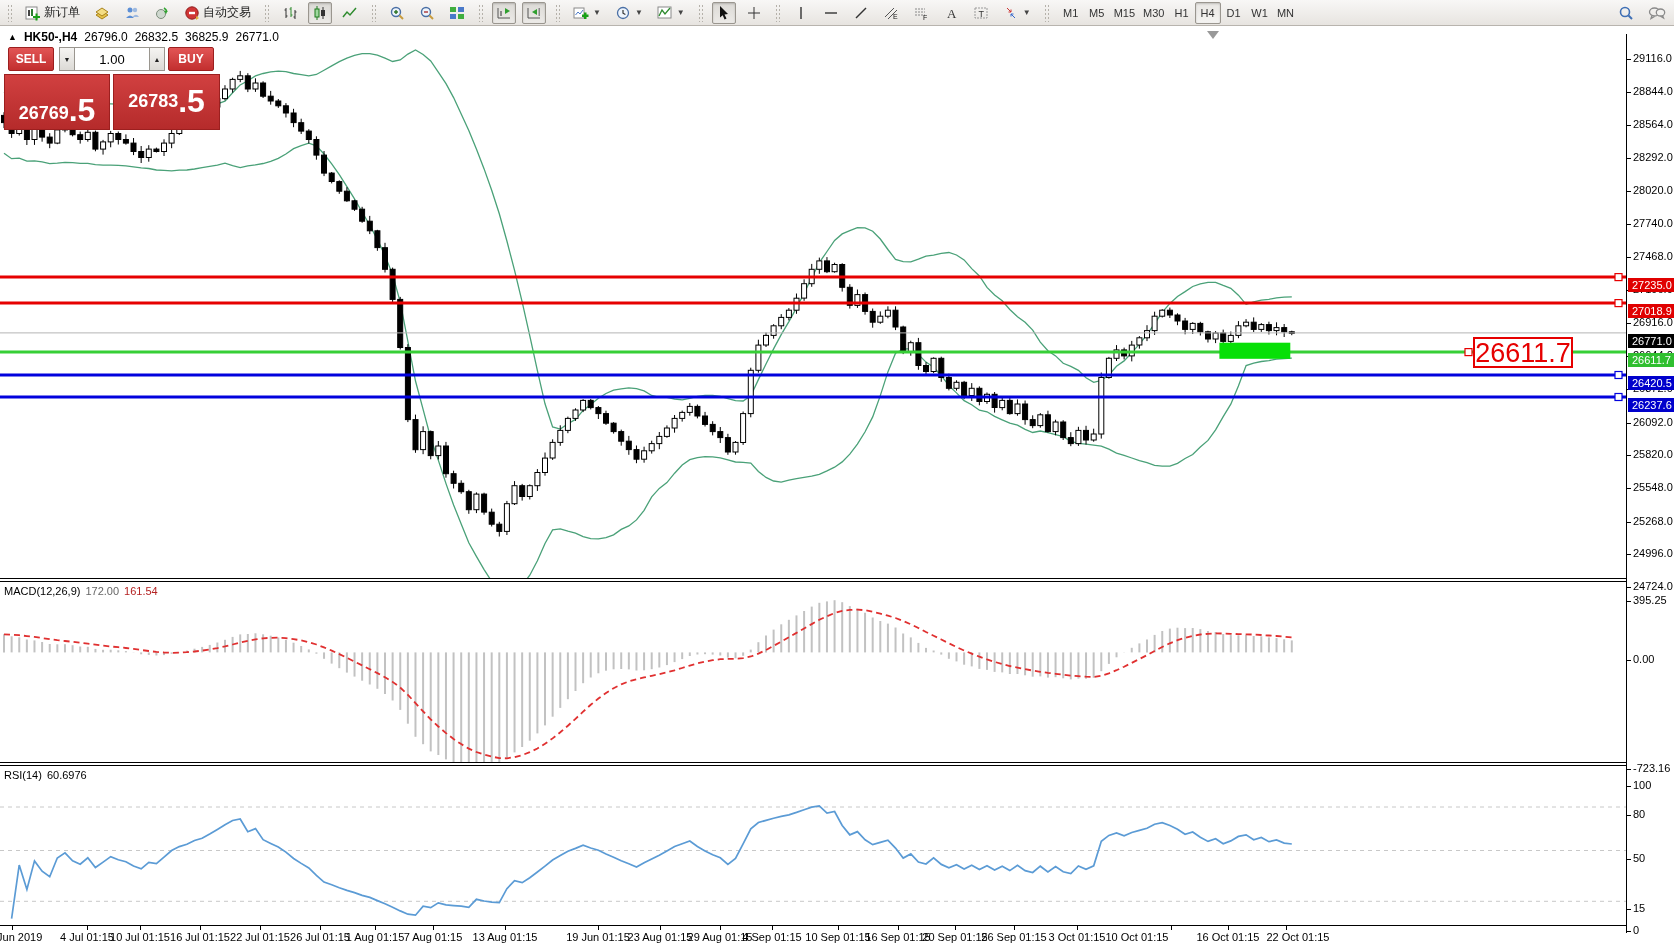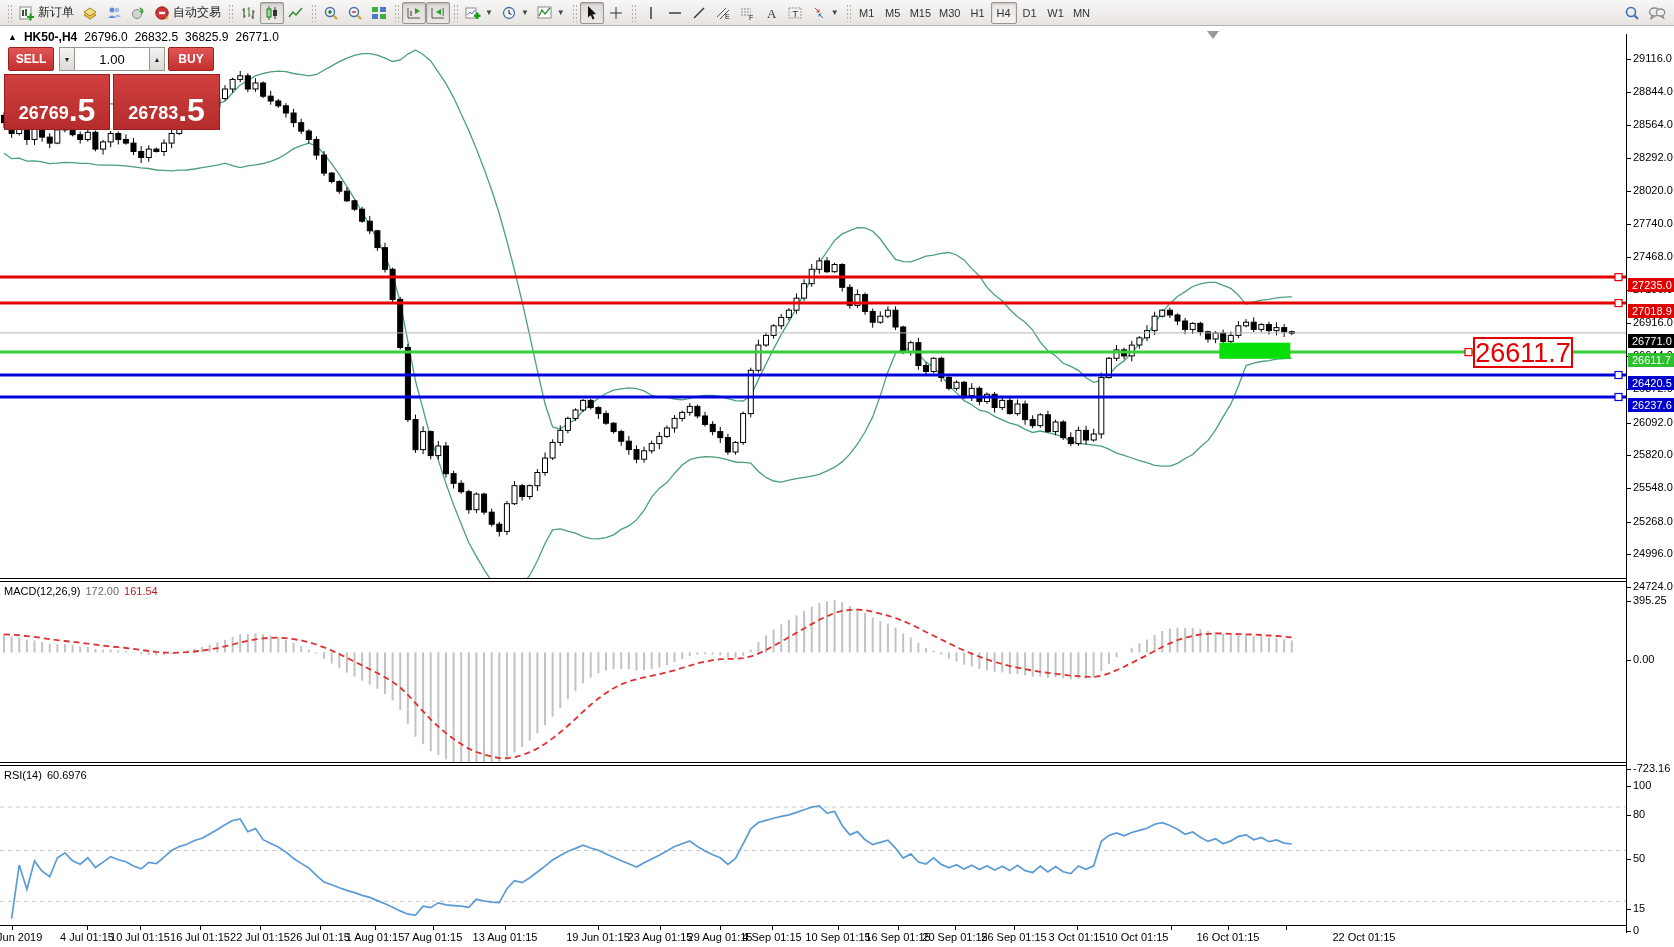--- a/index.html
+++ b/index.html
@@ -3,21 +3,21 @@
 <meta charset="utf-8">
 <style>
   * { margin:0; padding:0; box-sizing:border-box; }
   html,body { width:1674px; height:947px; overflow:hidden; background:#fff;
               font-family:"Liberation Sans","DejaVu Sans",sans-serif; }
   .window { position:relative; width:1674px; height:947px; background:#fff; }
 
   
   .toolbar { position:absolute; top:0; left:0; right:0; height:26px;
     background:linear-gradient(#f8f7f6,#e7e4e0); border-bottom:1px solid #b8b4ae;
-    display:flex; align-items:center; padding:0 4px; gap:0; }
+    display:flex; align-items:center; padding:0 4px; gap:6px; }
   .grip { width:5px; height:18px; margin:0 3px;
     background-image:radial-gradient(#b5b1aa 35%, transparent 36%);
     background-size:3px 4px; }
   .tbtn { height:22px; min-width:24px; display:flex; align-items:center; justify-content:center;
     gap:3px; padding:0 3px; border:1px solid transparent; border-radius:2px;
     font-size:12px; color:#222; cursor:default; }
   .tbtn.pressed { background:linear-gradient(#dcdad6,#eceae7); border:1px solid #9a968f;
     box-shadow:inset 0 1px 2px rgba(0,0,0,.18); }
   .tbtn .lbl { font-size:12px; }
   .tf { font-size:11px; color:#333; min-width:26px; }
@@ -66,21 +66,21 @@
     border:1px solid #9a968f; font-size:7px; color:#222; display:flex; align-items:center;
     justify-content:center; }
   .vol-input { width:74px; height:24px; border:1px solid #9a968f; border-left:none;
     border-right:none; background:#fff; font-size:13px; text-align:center;
     font-family:"Liberation Sans",sans-serif; }
   .tp-row2 { display:flex; margin-top:2px; }
   .tp-price { height:56px; color:#fff; display:flex; align-items:flex-end;
     justify-content:center; padding-bottom:3px;
     background:linear-gradient(#d14040,#b52b2b); border:1px solid #9c1f1f; }
   .tp-price-sell { width:106px; }
-  .tp-price-buy  { width:107px; margin-left:3px; }
+  .tp-price-buy  { width:107px; margin-left:3px;align-items:center; }
   .tp-main { font-size:18px; font-weight:bold; line-height:26px; }
   .tp-big  { font-size:32px; font-weight:bold; line-height:32px; }
 
   
   .price-note-box { position:absolute; z-index:20; background:#fff; border:2px solid #e60000;
     color:#e60000; font-size:27px; text-align:center; line-height:29px; }
   .cn-note { position:absolute; z-index:20; font-size:33px; font-weight:bold;
     letter-spacing:2px; white-space:nowrap; text-shadow:2px 2px 0 #3a3a3a; }
   .pane-label { position:absolute; left:4px; top:3px; font-size:11px; color:#000; z-index:5;
     background:transparent; }
@@ -939,21 +939,21 @@
         <div class="tlabel" style="left: 955px;">20 Sep 01:15</div>
         <div class="ttick" style="left: 1014px;"></div>
         <div class="tlabel" style="left: 1014px;">26 Sep 01:15</div>
         <div class="ttick" style="left: 1077px;"></div>
         <div class="tlabel" style="left: 1077px;">3 Oct 01:15</div>
         <div class="ttick" style="left: 1171px;"></div>
         <div class="tlabel" style="left: 1109px; margin-left: 28px;">10 Oct 01:15</div>
         <div class="ttick" style="left: 1228px;"></div>
         <div class="tlabel" style="left: 1228px;">16 Oct 01:15</div>
         <div class="ttick" style="left: 1286px;"></div>
-        <div class="tlabel" style="left: 1342px; padding-left: 44px;">22 Oct 01:15</div>
+        <div class="tlabel" style="left: 1276px; padding-left: 44px;">22 Oct 01:15</div>
       </div>
     <div class="price-axis" id="price-axis">
         <div class="axis-tick" style="top: 25px;"></div>
         <div class="axis-label" style="top: 18px;">29116.0</div>
         <div class="axis-tick" style="top: 58px;"></div>
         <div class="axis-label" style="top: 51px;">28844.0</div>
         <div class="axis-tick" style="top: 91px;"></div>
         <div class="axis-label" style="top: 84px;">28564.0</div>
         <div class="axis-tick" style="top: 124px;"></div>
         <div class="axis-label" style="top: 117px;">28292.0</div>

